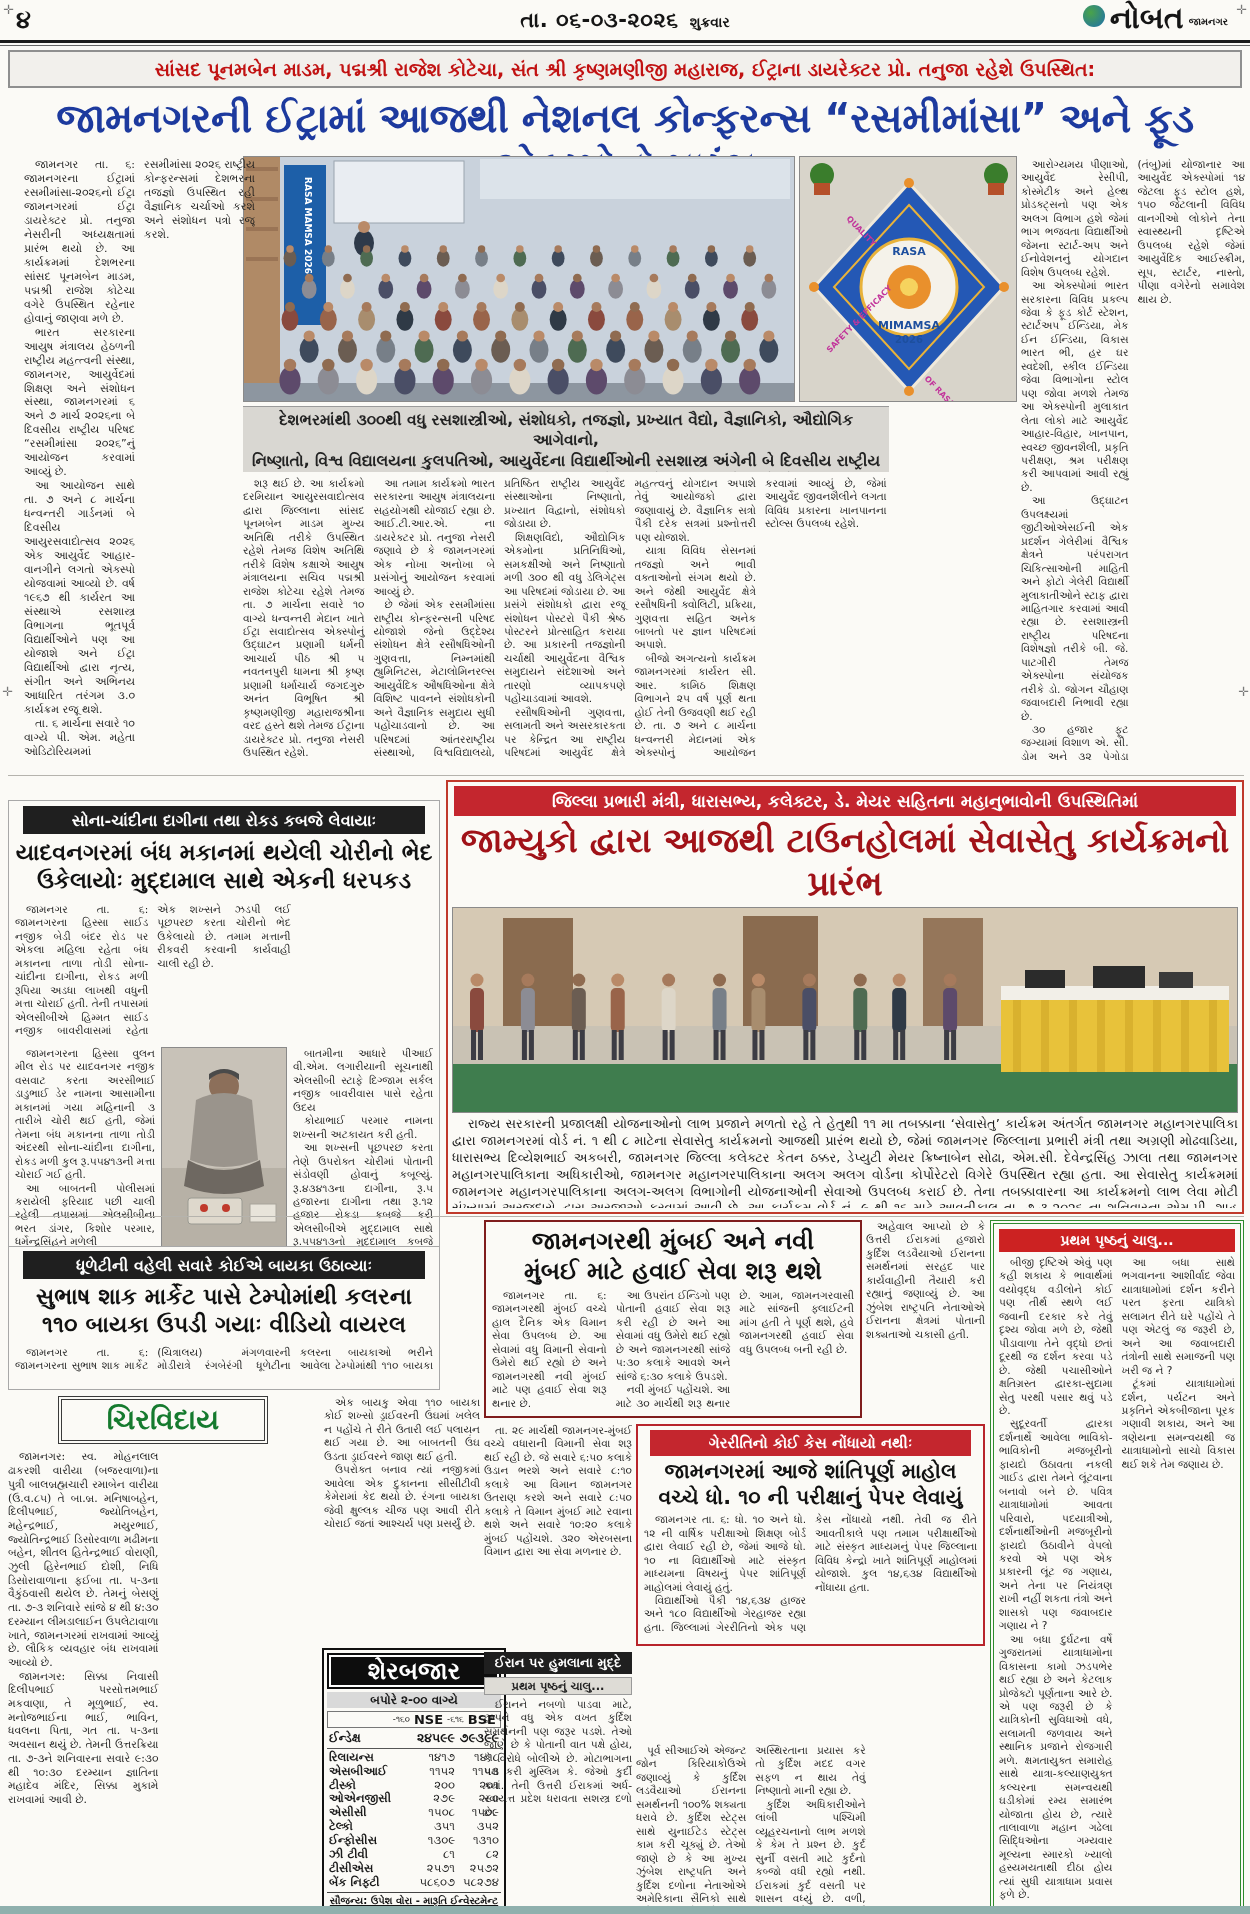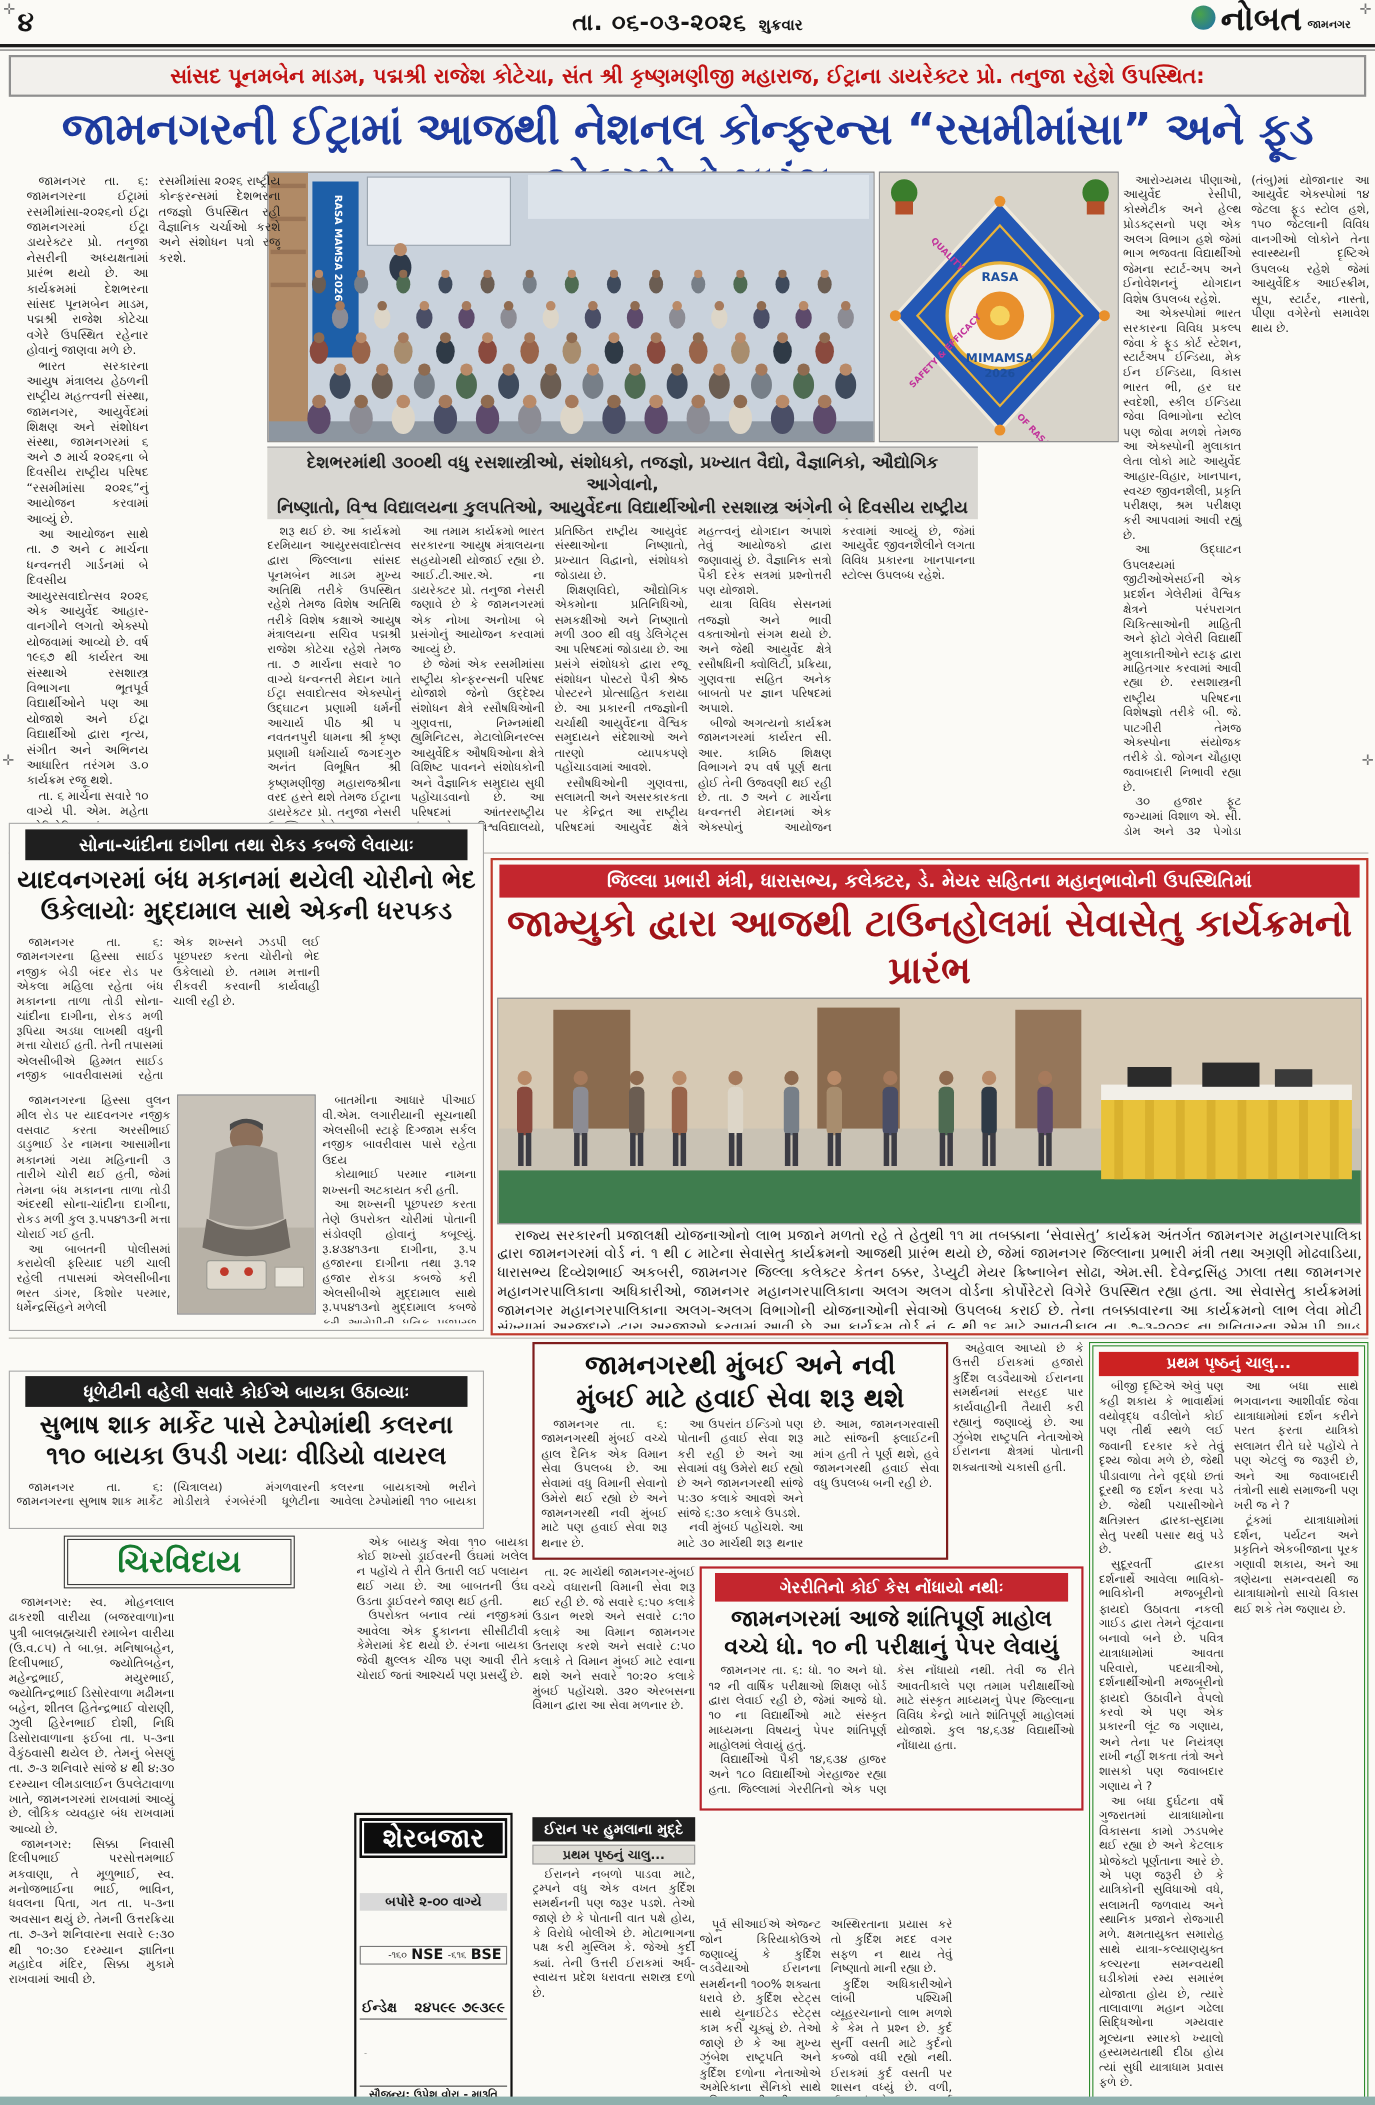--- a/index.html
+++ b/index.html
@@ -421,21 +421,21 @@
   </div>
 <div class="abs bt jcols c2" style="left:1021px;top:158px;width:224px;height:614px;">
     <p>આરોગ્યમય પીણાઓ, આયુર્વેદ રેસીપી, કોસ્મેટીક અને હેલ્થ પ્રોડક્ટ્સનો પણ એક અલગ વિભાગ હશે જેમાં ભાગ ભજવતા વિદ્યાર્થીઓ જેમના સ્ટાર્ટ-અપ અને ઈનોવેશનનું યોગદાન વિશેષ ઉપલબ્ધ રહેશે.</p>
     <p>આ એક્સ્પોમાં ભારત સરકારના વિવિધ પ્રકલ્પ જેવા કે ફૂડ કોર્ટ સ્ટેશન, સ્ટાર્ટઅપ ઈન્ડિયા, મેક ઈન ઈન્ડિયા, વિકાસ ભારત ભી, હર ઘર સ્વદેશી, સ્કીલ ઈન્ડિયા જેવા વિભાગોના સ્ટોલ પણ જોવા મળશે તેમજ આ એક્સ્પોની મુલાકાત લેતા લોકો માટે આયુર્વેદ આહાર-વિહાર, ખાનપાન, સ્વચ્છ જીવનશૈલી, પ્રકૃતિ પરીક્ષણ, શ્રમ પરીક્ષણ કરી આપવામાં આવી રહ્યું છે.</p>
     <p>આ ઉદ્ઘાટન ઉપલક્ષ્યમાં જીટીઓએસઈની એક પ્રદર્શન ગેલેરીમાં વૈશ્વિક ક્ષેત્રને પરંપરાગત ચિકિત્સાઓની માહિતી અને ફોટો ગેલેરી વિદ્યાર્થી મુલાકાતીઓને સ્ટાફ દ્વારા માહિતગાર કરવામાં આવી રહ્યા છે. રસશાસ્ત્રની રાષ્ટ્રીય પરિષદના વિશેષજ્ઞો તરીકે બી. જે. પાટગીરી તેમજ એક્સ્પોના સંયોજક તરીકે ડો. જોગન ચૌહાણ જવાબદારી નિભાવી રહ્યા છે.</p>
     <p>૩૦ હજાર ફૂટ જગ્યામાં વિશાળ એ. સી. ડોમ અને ૩૨ પેગોડા (તંબુ)માં યોજાનાર આ આયુર્વેદ એક્સ્પોમાં ૧૪ જેટલા ફૂડ સ્ટોલ હશે, ૧૫૦ જેટલાની વિવિધ વાનગીઓ લોકોને તેના સ્વાસ્થ્યની દૃષ્ટિએ ઉપલબ્ધ રહેશે જેમાં આયુર્વેદિક આઈસ્ક્રીમ, સૂપ, સ્ટાર્ટર, નાસ્તો, પીણા વગેરેનો સમાવેશ થાય છે.</p>
   </div>
 
 <div class="hline" style="left:8px;top:775px;width:1236px;"></div>
 
-<div class="abs soft-box" style="left:8px;top:748px;width:432px;height:462px;padding:5px 6px;">
+<div class="abs soft-box" style="left:8px;top:800px;width:432px;height:462px;padding:5px 6px;">
   <div class="kicker black" style="height:28px;font-size:16px;margin:0 8px;">સોના-ચાંદીના દાગીના તથા રોકડ કબજે લેવાયાઃ</div>
   <div class="sec-headline" style="font-size:22.5px;height:62px;margin-top:4px;">યાદવનગરમાં બંધ મકાનમાં થયેલી ચોરીનો ભેદ ઉકેલાયોઃ મુદ્દામાલ સાથે એકની ધરપકડ</div>
   <div class="bt jcols c3" style="height:140px;margin-top:3px;">
       <p>જામનગર તા. ૬: જામનગરના હિસ્સા સાઈડ નજીક બેડી બંદર રોડ પર એકલા મહિલા રહેતા બંધ મકાનના તાળા તોડી સોના-ચાંદીના દાગીના, રોકડ મળી રૂપિયા અડધા લાખથી વધુની મત્તા ચોરાઈ હતી. તેની તપાસમાં એલસીબીએ હિમ્મત સાઈડ નજીક બાવરીવાસમાં રહેતા એક શખ્સને ઝડપી લઈ પૂછપરછ કરતા ચોરીનો ભેદ ઉકેલાયો છે. તમામ મત્તાની રીકવરી કરવાની કાર્યવાહી ચાલી રહી છે.</p>
     </div>
   <div style="display:flex;gap:6px;height:208px;margin-top:4px;">
     <div class="bt" style="width:140px;height:100%;">
         <p>જામનગરના હિસ્સા વુલન મીલ રોડ પર યાદવનગર નજીક વસવાટ કરતા અરસીભાઈ ડાડુભાઈ ડેર નામના આસામીના મકાનમાં ગયા મહિનાની ૩ તારીખે ચોરી થઈ હતી, જેમાં તેમના બંધ મકાનના તાળા તોડી અંદરથી સોના-ચાંદીના દાગીના, રોકડ મળી કુલ રૂ.૫૫૪૧૩ની મત્તા ચોરાઈ ગઈ હતી.</p>
         <p>આ બાબતની પોલીસમાં કરાયેલી ફરિયાદ પછી ચાલી રહેલી તપાસમાં એલસીબીના ભરત ડાંગર, કિશોર પરમાર, ધર્મેન્દ્રસિંહને મળેલી</p>
       </div>
@@ -579,21 +579,21 @@
 <div class="abs" style="left:8px;top:1396px;width:310px;height:516px;">
   <div class="obit-title-box" style="width:210px;margin:0 auto;padding:2px 0;">
     <span class="obit-title">ચિરવિદાય</span>
   </div>
   <div class="bt obit-body jcols c2" style="height:462px;margin-top:6px;">
       <p>જામનગર: સ્વ. મોહનલાલ ઢાકરશી વારીયા (બજરવાળા)ના પુત્રી બાલબ્રહ્મચારી રમાબેન વારીયા (ઉ.વ.૮૫) તે બા.બ્ર. મનિષાબહેન, દિલીપભાઈ, જ્યોતિબહેન, મહેન્દ્રભાઈ, મયુરભાઈ, જ્યોતિન્દ્રભાઈ ડિસોરવાળા મઢીમના બહેન, શીતલ હિતેન્દ્રભાઈ વોરાણી, ઝુલી હિરેનભાઈ દોશી, નિધિ ડિસોરાવાળાના ફઈબા તા. ૫-૩ના વૈકુંઠવાસી થયેલ છે. તેમનું બેસણું તા. ૭-૩ શનિવારે સાંજે ૪ થી ૪:૩૦ દરમ્યાન લીમડાલાઈન ઉપલેટાવાળા ખાતે, જામનગરમાં રાખવામાં આવ્યું છે. લૌકિક વ્યવહાર બંધ રાખવામાં આવ્યો છે.</p>
       <p>જામનગર: સિક્કા નિવાસી દિલીપભાઈ પરસોત્તમભાઈ મકવાણા, તે મૂળુભાઈ, સ્વ. મનોજભાઈના ભાઈ, ભાવિન, ધવલના પિતા, ગત તા. ૫-૩ના અવસાન થયું છે. તેમની ઉત્તરક્રિયા તા. ૭-૩ને શનિવારના સવારે ૯:૩૦ થી ૧૦:૩૦ દરમ્યાન જ્ઞાતિના મહાદેવ મંદિર, સિક્કા મુકામે રાખવામાં આવી છે.</p>
     </div>
 </div>
 
-<div class="abs stock-box" style="left:322px;top:1648px;width:144px;height:264px;gap:29px;">
+<div class="abs stock-box" style="left:322px;top:1648px;width:184px;height:264px;">
   <div class="stock-title">શેરબજાર</div>
   <div class="stock-time">બપોરે ૨-૦૦ વાગ્યે</div>
   <div class="stock-hdr">
     <span class="chg">-૧૬૦</span>
     <span>NSE</span>
     <span class="chg">-૬૧૬</span>
     <span>BSE</span>
   </div>
   <div class="stock-index">
     <span>ઈન્ડેક્ષ</span>

